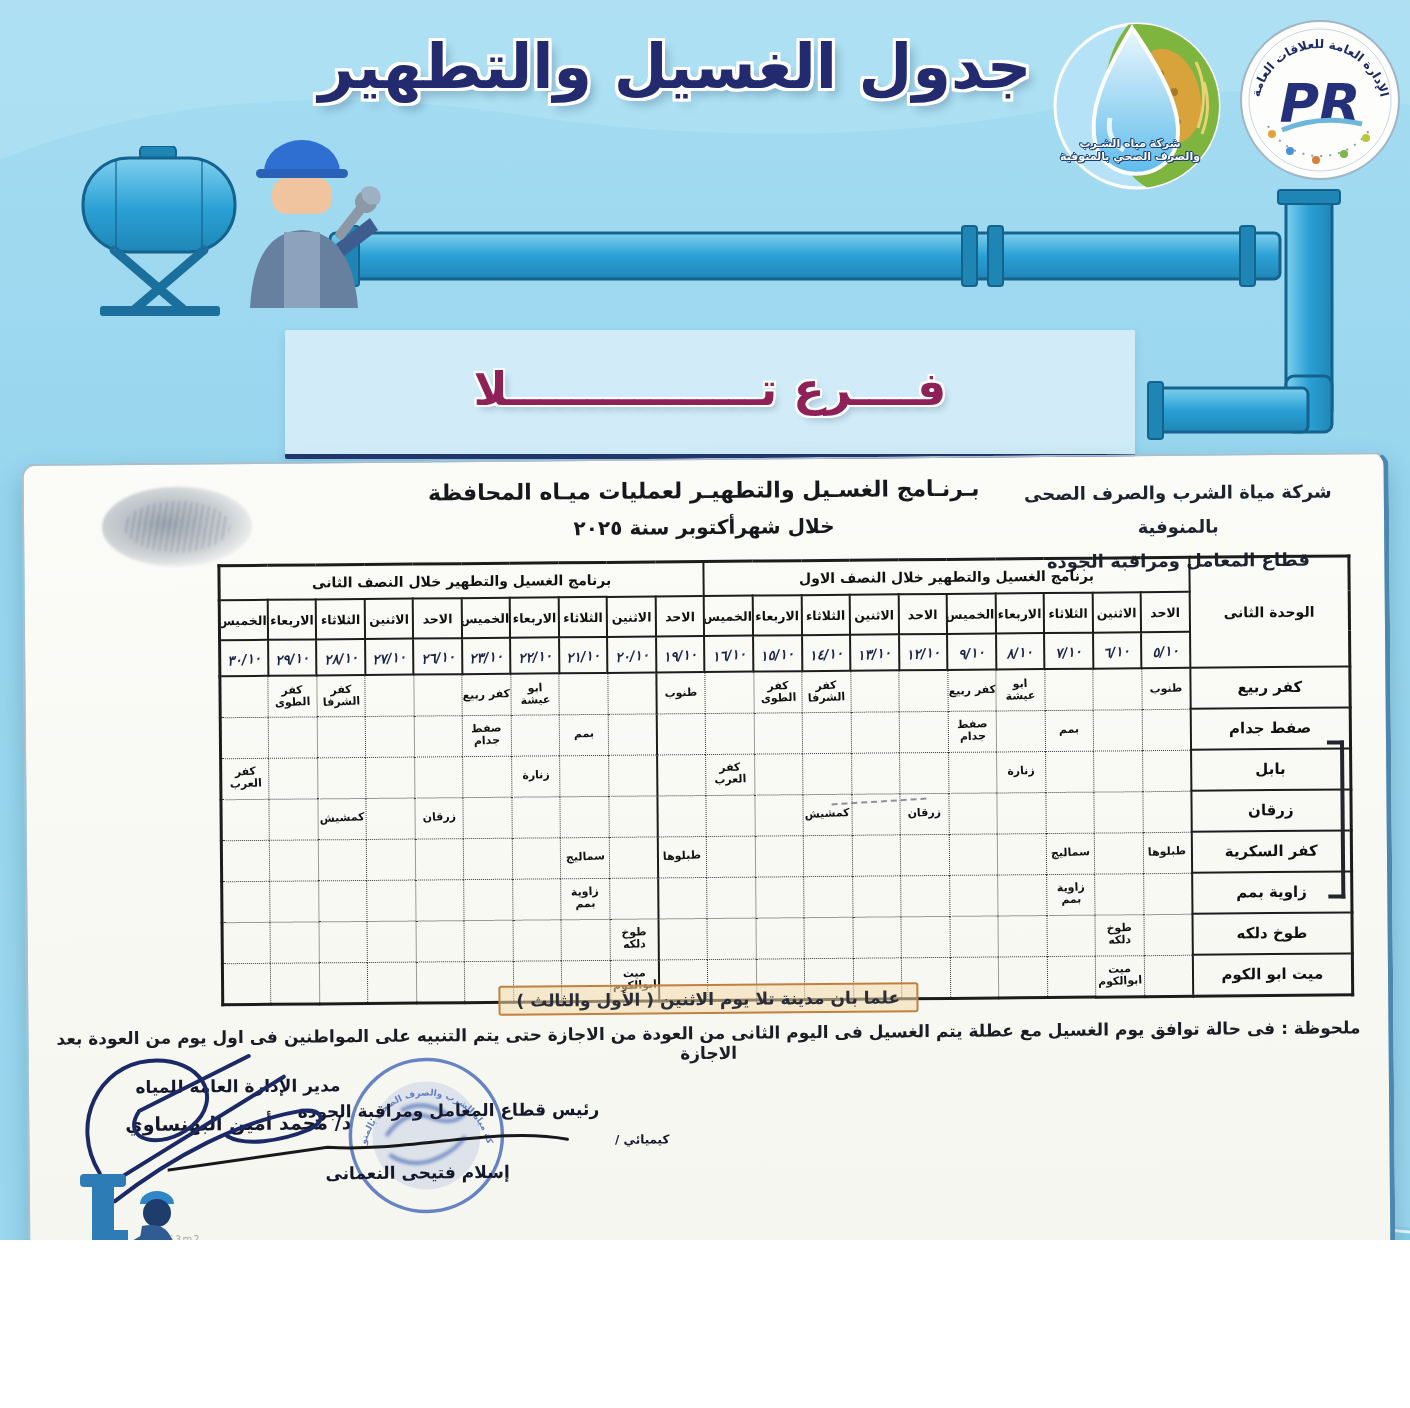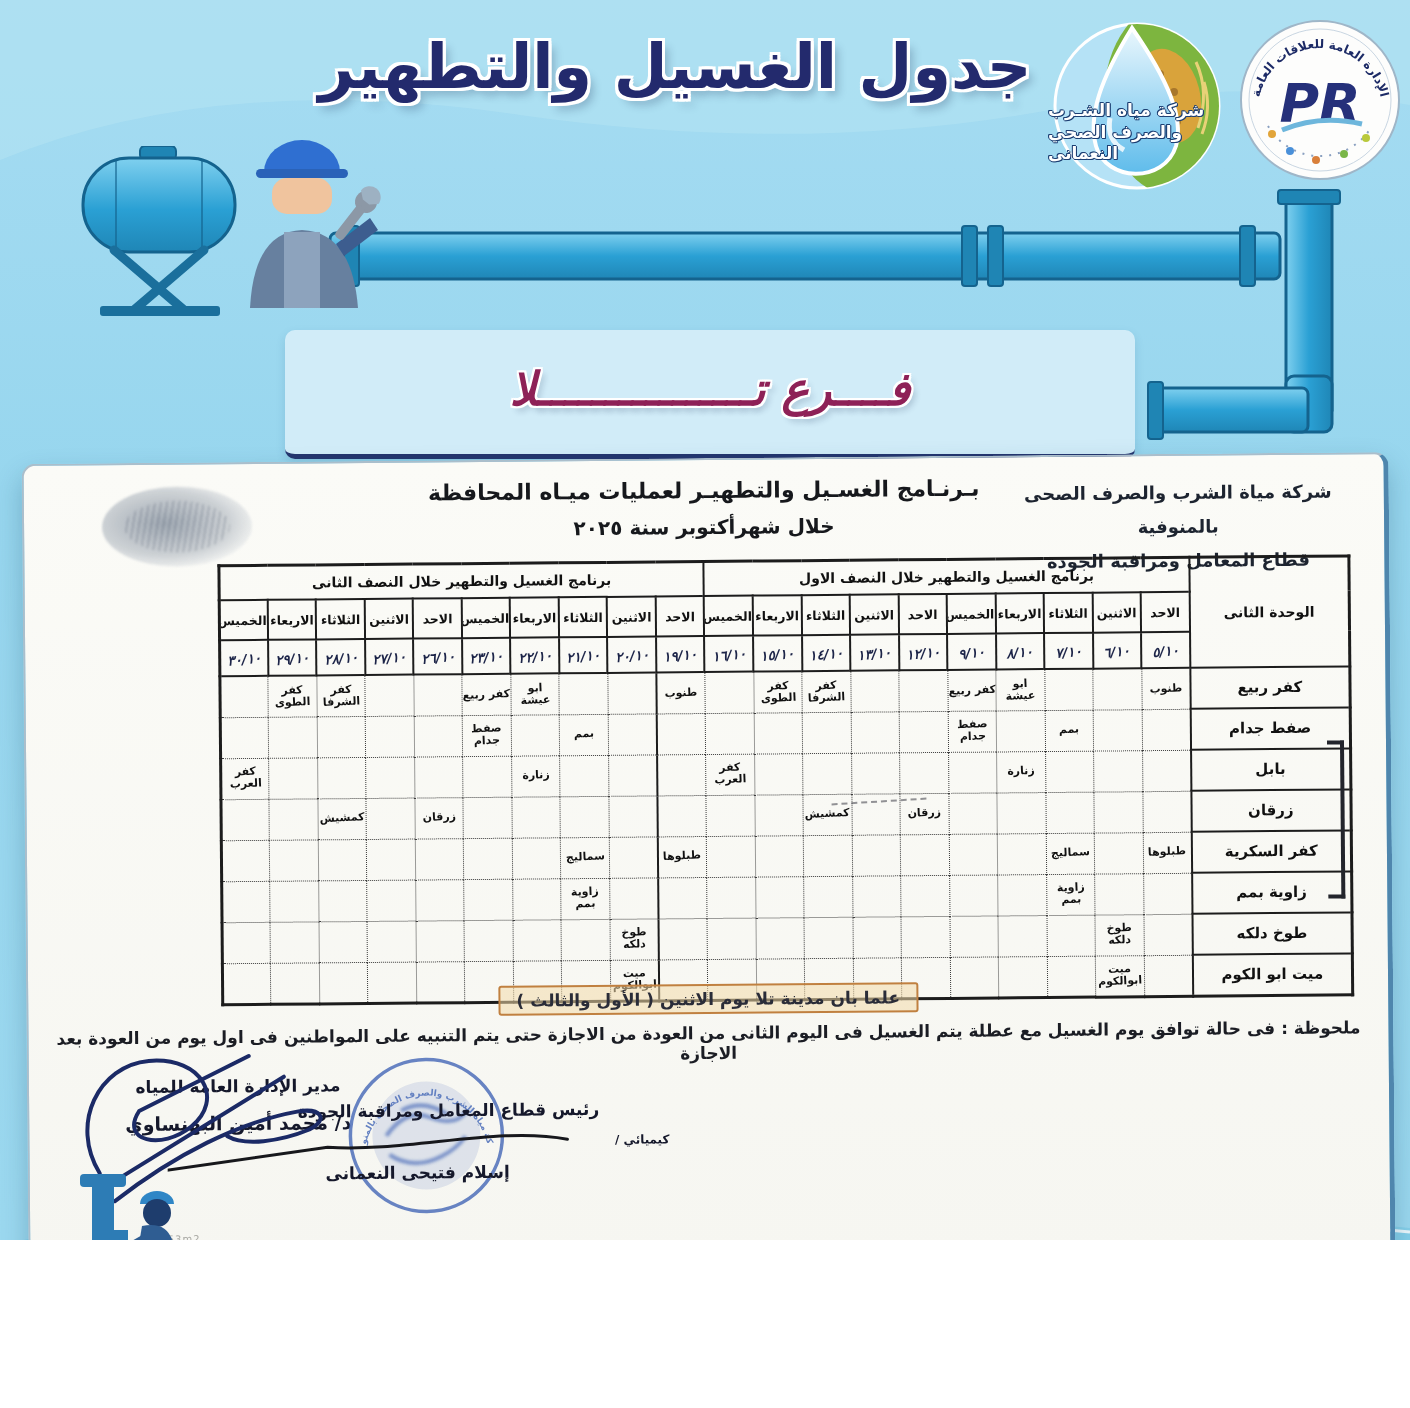--- a/index.html
+++ b/index.html
@@ -15,28 +15,28 @@
   .worker{left:232px;top:128px;z-index:3}
   
   .titles{position:absolute;left:0;right:60px;top:30px;text-align:center;z-index:5;direction:rtl}
   .main-title{font-size:62px;font-weight:bold;color:#232a6d;letter-spacing:1px;
     text-shadow:3px 0 0 #fff,-3px 0 0 #fff,0 3px 0 #fff,0 -3px 0 #fff,3px 3px 0 #fff,-3px -3px 0 #fff,3px -3px 0 #fff,-3px 3px 0 #fff,6px 7px 8px rgba(20,40,80,.25);}
   .sub-title{margin-top:6px;font-size:41px;font-weight:bold;color:#1d2560;
     text-shadow:2px 0 0 #fff,-2px 0 0 #fff,0 2px 0 #fff,0 -2px 0 #fff,2px 2px 0 #fff,-2px -2px 0 #fff,2px -2px 0 #fff,-2px 2px 0 #fff,4px 5px 6px rgba(20,40,80,.25);}
   .sub-title .month{color:#8e2157}
   
   .logo-water{left:1048px;top:22px;width:178px;height:168px;z-index:6}
-  .lw-text{position:absolute;left:0;right:14px;bottom:26px;text-align:left;color:#fff;font-weight:bold;
-    font-size:17px;line-height:1.25;direction:rtl;
+  .lw-text{position:absolute;left:0;right:14px;bottom:26px;text-align:center;color:#fff;font-weight:bold;
+    font-size:11px;line-height:1.25;direction:rtl;
     text-shadow:1px 0 0 #1d3f73,-1px 0 0 #1d3f73,0 1px 0 #1d3f73,0 -1px 0 #1d3f73,1px 1px 0 #1d3f73,-1px -1px 0 #1d3f73;}
   .logo-pr{left:1238px;top:18px;width:164px;height:164px;z-index:6}
   
   .branch-panel{left:285px;top:330px;width:850px;height:124px;z-index:2;
-    background:rgba(219,240,249,.85);border-radius:10px;border-bottom:5px solid #24356e;
-    box-shadow:0 4px 10px rgba(40,90,130,.15);font-style:italic;}
+    background:rgba(219,240,249,.85);border-radius:2px;border-bottom:5px solid #24356e;
+    box-shadow:0 4px 10px rgba(40,90,130,.15);}
   .branch-title{width:100%;text-align:center;line-height:118px;font-size:46px;font-weight:bold;color:#8e2157;direction:rtl;
     text-shadow:2px 0 0 #fff,-2px 0 0 #fff,0 2px 0 #fff,0 -2px 0 #fff,2px 2px 0 #fff,-2px -2px 0 #fff,2px -2px 0 #fff,-2px 2px 0 #fff,4px 5px 6px rgba(20,40,80,.2);}
   
   .doc{left:25px;top:458px;width:1360px;height:800px;z-index:4;background:linear-gradient(180deg,#fbfbf7,#f6f6f1);
     border:2px solid #abbecb;border-right:5px solid #4f86ad;border-radius:14px;
     transform:rotate(-0.5deg);box-shadow:0 12px 26px rgba(25,75,105,.28);direction:rtl;}
   .doc-org{position:absolute;right:36px;top:20px;width:340px;text-align:center;font-weight:bold;color:#1d2430;}
   .doc-org div{font-size:18px;line-height:1.9}
   .doc-stamp{position:absolute;left:78px;top:22px;width:150px;height:80px;border-radius:50%;
     background:radial-gradient(ellipse at 42% 46%,rgba(84,100,122,.55),rgba(130,142,158,.38) 52%,rgba(190,198,210,.18) 74%,transparent 88%);
@@ -187,21 +187,21 @@
           <circle cx="126" cy="70" r="4" fill="#a8772b"></circle>
         <circle cx="114" cy="90" r="4" fill="#a8772b"></circle>
           <circle cx="130" cy="100" r="3" fill="#a8772b"></circle>
         <path d="M148,40 q14,30 2,66 M156,60 q8,26 -2,52" stroke="#e8d177" stroke-width="3" fill="none"></path>
         <path d="M84,6 C52,58 40,94 48,124 C58,160 116,162 128,124 C136,96 120,58 84,6 Z" fill="url(#dropg)" stroke="#ffffff" stroke-width="4"></path>
         <path d="M62,96 q-4,22 14,32" stroke="#ffffff" stroke-width="5" fill="none" opacity=".8"></path>
       </g>
     </svg>
     <div class="lw-text">
       <div>شركة مياه الشـرب</div>
-      <div>والصرف الصحي النعمانى</div>
+      <div>والصرف الصحي بالمنوفية</div>
     </div>
   </div>
 
   <svg class="abs logo-pr" width="164" height="164" viewBox="0 0 164 164">
     <circle cx="82" cy="82" r="79" fill="#fdfdfc" stroke="#9fb6c8" stroke-width="2"></circle>
     <circle cx="82" cy="82" r="71" fill="none" stroke="#c9d6e2" stroke-width="1"></circle>
     <defs>
         <path id="prArc" d="M 20,92 A 62,62 0 0 1 144,92"></path>
       </defs>
     <text font-size="12" font-weight="bold" fill="#1c2a66">

